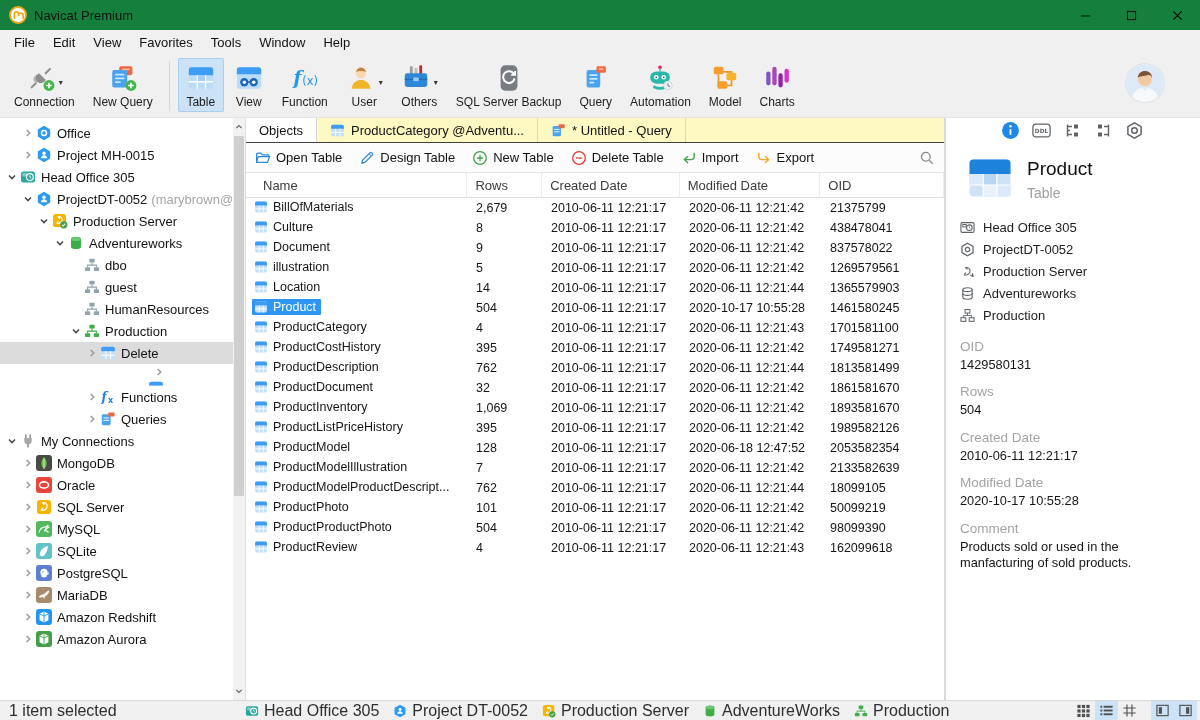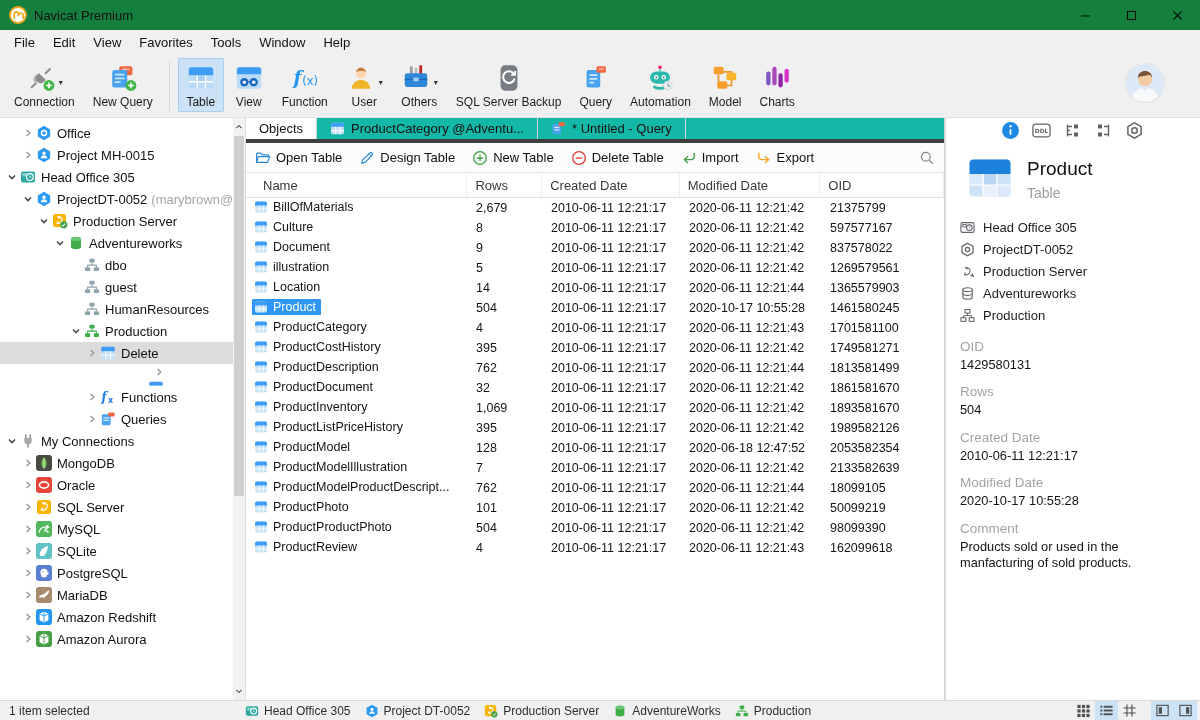--- a/index.html
+++ b/index.html
@@ -38,21 +38,21 @@
   .trow.selected{background:#dcdcdc}
   .arrowbox{width:16px;height:16px;flex:none;display:inline-flex;align-items:center;justify-content:center}
   .arrowbox svg{width:10px;height:10px}
   .ticon16{width:16px;height:16px;flex:none;margin:0 5px 0 0}
   .tsuffix{color:#a5a5a5;margin-left:4px}
   .vscroll{position:absolute;right:0;top:0;bottom:0;width:12px;background:#f2f2f2}
   .varr{position:absolute;left:2px;width:8px;height:8px}
   .vthumb{position:absolute;left:1px;width:10px;top:18px;height:360px;background:#cfcfcf;border-radius:1px}
   
   .center{width:700px;flex:none;display:flex;flex-direction:column;background:#fff;border-left:1px solid #dedede;border-right:1px solid #d9d9d9}
-  .tabbar{height:25px;background:#14b8a6;display:flex;border-bottom:4px solid #404040;flex:none}
+  .tabbar{height:25px;background:#fef9c3;display:flex;border-bottom:1px solid #404040;flex:none}
   .tab{display:flex;align-items:center;gap:6px;padding:0 13px;font-size:13px;border-right:1px solid #d5d5d5;white-space:nowrap}
   .tab.active{background:#fff}
   .objbar{height:30px;display:flex;align-items:center;padding:0 9px;gap:17px;border-bottom:1px solid #e6e6e6;background:#fcfcfc;font-size:13px;flex:none}
   .objbtn{display:flex;align-items:center;gap:5px;white-space:nowrap}
   .objsearch{margin-left:auto}
   .gridhead{height:25px;display:flex;align-items:stretch;border-bottom:1px solid #e0e0e0;font-size:13px;color:#3a3a3a;flex:none}
   .gh-cell{padding-left:8px;border-right:1px solid #ededed;display:flex;align-items:center}
   .gh-cell.first{padding-left:17px}
   .gridrows{flex:1;overflow:hidden}
   .grow{height:20px;display:flex;align-items:center;font-size:12.5px;color:#141414}
@@ -68,21 +68,21 @@
   .dbig{width:44px;height:44px;flex:none}
   .dtitle{font-size:19px;color:#101010;margin-top:2px}
   .dsub{font-size:14px;color:#9e9e9e;margin-top:5px}
   .dlist{padding:15px 0 0 14px}
   .dlrow{height:22px;display:flex;align-items:center;gap:8px;color:#1c1c1c}
   .i14g{width:15px;height:15px;flex:none}
   .dsections{padding:2px 14px 0}
   .dlabel{color:#a3a3a3;margin-top:11px;font-size:13.5px}
   .dvalue{color:#141414;margin-top:3px;font-size:12.8px;line-height:1.28;max-width:228px}
   
-  .statusbar{height:20px;background:#f0f0f0;border-top:1px solid #d9d9d9;display:flex;align-items:center;font-size:12px;color:#2e2e2e}
+  .statusbar{height:20px;background:#f0f0f0;border-top:1px solid #d9d9d9;display:flex;align-items:center;font-size:16px;color:#2e2e2e}
   .sb-left{width:245px;padding-left:9px;flex:none}
   .crumbs{display:flex;gap:14px;align-items:center}
   .crumb{display:flex;gap:5px;align-items:center;white-space:nowrap}
   .sb-right{margin-left:auto;display:flex;align-items:center;height:100%;padding-right:3px}
   .sb-tool{width:23px;height:100%;display:flex;align-items:center;justify-content:center}
   .sb-tool.active{background:#cbe2f7}
   .sb-tool.gap{margin-left:10px}
   .i16s{width:15px;height:15px}
 </style>
 </head>
@@ -814,21 +814,21 @@
                   <rect x="1.2" y="1.8" width="13.6" height="12.4" rx="1.8" fill="#c4e0f8"></rect>
                   <path d="M1.2 3.6a1.8 1.8 0 011.8-1.8h10a1.8 1.8 0 011.8 1.8v2.6H1.2z" fill="#3d9df6"></path>
                   <path d="M1.2 10.2h13.6M6 6.2v8M10.6 6.2v8" stroke="#fff" stroke-width="1"></path>
                 </svg>
               </span>
               <span>Culture</span>
             </span></div>
           <div class="gcell" style="width: 75px;">8</div>
           <div class="gcell" style="width: 138px;">2010-06-11 12:21:17</div>
           <div class="gcell" style="width: 141px;">2020-06-11 12:21:42</div>
-          <div class="gcell" style="width: 124px;">597577167</div>
+          <div class="gcell" style="width: 124px;">438478041</div>
         </div>
         <div class="grow">
           <div class="gcell name" style="width: 222px;"><span class="namewrap">
               <span class="i14" data-icon="tbl">
                 <svg viewBox="0 0 16 16">
                   <rect x="1.2" y="1.8" width="13.6" height="12.4" rx="1.8" fill="#c4e0f8"></rect>
                   <path d="M1.2 3.6a1.8 1.8 0 011.8-1.8h10a1.8 1.8 0 011.8 1.8v2.6H1.2z" fill="#3d9df6"></path>
                   <path d="M1.2 10.2h13.6M6 6.2v8M10.6 6.2v8" stroke="#fff" stroke-width="1"></path>
                 </svg>
               </span>

